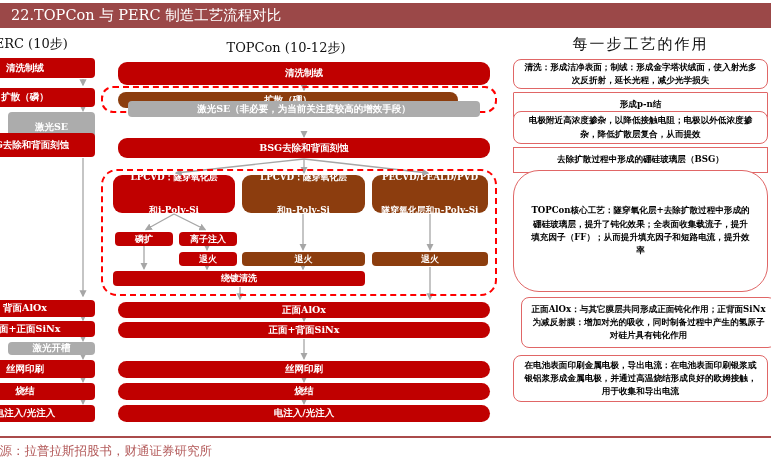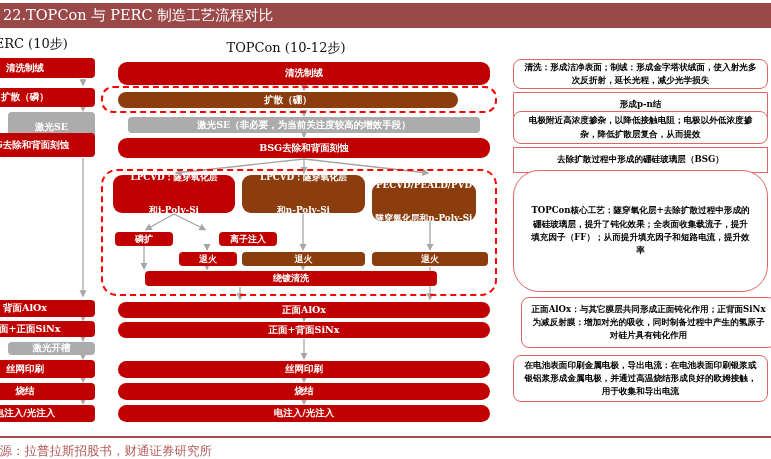--- a/index.html
+++ b/index.html
@@ -1,19 +1,19 @@
 <!DOCTYPE html>
 <html><head>
 <meta charset="utf-8">
 <style>
   html,body{margin:0;padding:0;background:#fff;}
   #page{position:relative;width:771px;height:459px;overflow:hidden;background:#fff;
         font-family:"DejaVu Serif","Liberation Serif",serif;}
   .titlebar{position:absolute;left:0;top:3px;width:771px;height:25px;background:#9B4848;
-            color:#fff;font-size:14.5px;display:flex;align-items:center;padding-left:3px;box-sizing:border-box;}
+            color:#fff;font-size:14.5px;display:flex;align-items:center;padding-left:11px;box-sizing:border-box;}
   .colhead{position:absolute;color:#111;font-size:13px;white-space:nowrap;}
   .box{position:absolute;display:flex;align-items:center;justify-content:center;color:#fff;
        font-weight:bold;font-size:9.5px;white-space:nowrap;overflow:hidden;box-sizing:border-box;}
   .red{background:#C00000}.brown{background:#8C3D0E}.gray{background:#ACACAC}
   .r4{border-radius:4px}.r8{border-radius:9px}
   .branch{font-size:8.8px;line-height:1.5;flex-direction:column;white-space:nowrap;gap:19px;}
   .dashed{position:absolute;border:2.4px dashed #FF0000;background:transparent;box-sizing:border-box;}
   .rolebox{position:absolute;left:513px;width:255px;border:1.6px solid #E06666;border-radius:8px;
            background:#fff;color:#000;font-weight:bold;display:flex;align-items:center;justify-content:center;
            text-align:center;font-size:8.6px;line-height:1.55;padding:12px 9px;box-sizing:border-box;}
@@ -23,20 +23,21 @@
 </style>
 </head>
 <body>
 
 <div id="page">
 
   <div class="titlebar">22.TOPCon 与 PERC 制造工艺流程对比</div>
 
   <div class="colhead" style="left:-14px;top:35px;">PERC (10步)</div>
   <div class="colhead" style="left:100px;width:372px;top:39px;text-align:center;">TOPCon (10-12步)</div>
+  <div class="colhead" style="left:513px;width:255px;top:35px;text-align:center;font-size:15px;letter-spacing:2px;">每一步工艺的作用</div>
 
   <svg class="arrows" width="771" height="459">
     <defs>
       <marker id="ah" viewBox="0 0 10 10" refX="8" refY="5" markerWidth="5.5" markerHeight="5.5" orient="auto">
         <path d="M0,0 L10,5 L0,10 z" fill="#A6A6A6"></path>
       </marker>
     </defs>
     <g stroke="#A6A6A6" stroke-width="1.3" fill="none">
 
       <line x1="83" y1="79" x2="83" y2="85" marker-end="url(#ah)"></line>
@@ -85,42 +86,42 @@
   <div class="box red r4" style="left:-45px;top:300px;width:140px;height:17px;">背面AlOx</div>
   <div class="box red r4" style="left:-45px;top:321px;width:140px;height:16px;">背面+正面SiNx</div>
   <div class="box gray r4" style="left:8px;top:342px;width:87px;height:13px;">激光开槽</div>
   <div class="box red r4" style="left:-45px;top:360px;width:140px;height:18px;">丝网印刷</div>
   <div class="box red r4" style="left:-45px;top:383px;width:140px;height:17px;">烧结</div>
   <div class="box red r4" style="left:-45px;top:405px;width:140px;height:17px;">电注入/光注入</div>
 
   <div class="box red r8" style="left:118px;top:62px;width:372px;height:23px;">清洗制绒</div>
   <div class="dashed" style="left:101px;top:86px;width:396px;height:27px;border-radius:12px;"></div>
   <div class="box brown r8" style="left:118px;top:92px;width:340px;height:16px;">扩散（硼）</div>
-  <div class="box gray r4" style="left:128px;top:117px;width:352px;height:16px;">激光SE（非必要，为当前关注度较高的增效手段）</div>
+  <div class="box gray r4" style="left:128px;top:101px;width:352px;height:16px;">激光SE（非必要，为当前关注度较高的增效手段）</div>
   <div class="box red r8" style="left:118px;top:138px;width:372px;height:20px;">BSG去除和背面刻蚀</div>
 
   <div class="dashed" style="left:101px;top:169px;width:396px;height:127px;border-radius:16px;"></div>
   <div class="box red r8 branch" style="left:113px;top:175px;width:122px;height:38px;">
     <span>LPCVD：隧穿氧化层</span>
     <span>和i-Poly-Si</span>
   </div>
   <div class="box brown r8 branch" style="left:242px;top:175px;width:123px;height:38px;">
     <span>LPCVD：隧穿氧化层</span>
     <span>和n-Poly-Si</span>
   </div>
-  <div class="box brown r8 branch" style="left:372px;top:175px;width:104px;height:38px;margin-top:8px;">
+  <div class="box brown r8 branch" style="left:372px;top:175px;width:116px;height:38px;">
     <span>PECVD/PEALD/PVD</span>
     <span>隧穿氧化层和n-Poly-Si</span>
   </div>
   <div class="box red r4" style="left:115px;top:232px;width:58px;height:14px;font-size:9px;">磷扩</div>
-  <div class="box red r4" style="left:179px;top:232px;width:58px;height:14px;font-size:9px;margin-left:40px;">离子注入</div>
+  <div class="box red r4" style="left:179px;top:232px;width:58px;height:14px;font-size:9px;">离子注入</div>
   <div class="box red r4" style="left:179px;top:252px;width:58px;height:14px;font-size:9px;">退火</div>
   <div class="box brown r4" style="left:242px;top:252px;width:123px;height:14px;font-size:9px;">退火</div>
   <div class="box brown r4" style="left:372px;top:252px;width:116px;height:14px;font-size:9px;">退火</div>
-  <div class="box red r4" style="left:113px;top:271px;width:292px;height:15px;font-size:9px;margin-left:32px;">绕镀清洗</div>
+  <div class="box red r4" style="left:113px;top:271px;width:252px;height:15px;font-size:9px;">绕镀清洗</div>
 
   <div class="box red r8" style="left:118px;top:302px;width:372px;height:16px;">正面AlOx</div>
   <div class="box red r8" style="left:118px;top:322px;width:372px;height:16px;">正面+背面SiNx</div>
   <div class="box red r8" style="left:118px;top:361px;width:372px;height:17px;">丝网印刷</div>
   <div class="box red r8" style="left:118px;top:383px;width:372px;height:17px;">烧结</div>
   <div class="box red r8" style="left:118px;top:405px;width:372px;height:17px;">电注入/光注入</div>
 
   <div class="rolebox" style="top:59px;height:30px;">清洗：形成洁净表面；制绒：形成金字塔状绒面，使入射光多次反折射，延长光程，减少光学损失</div>
   <div class="rolebox" style="top:92px;height:15px;border-radius:1px;">形成p-n结</div>
   <div class="rolebox" style="top:111px;height:33px;">电极附近高浓度掺杂，以降低接触电阻；电极以外低浓度掺杂，降低扩散层复合，从而提效</div>

